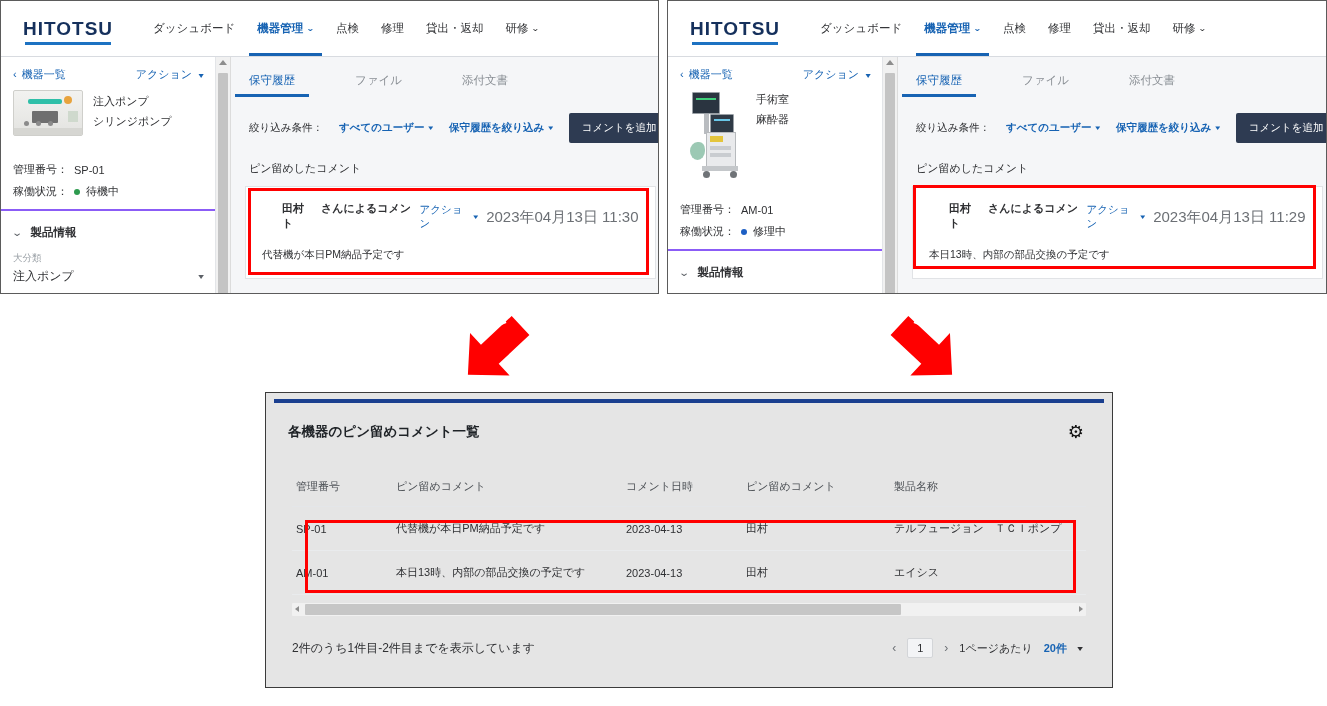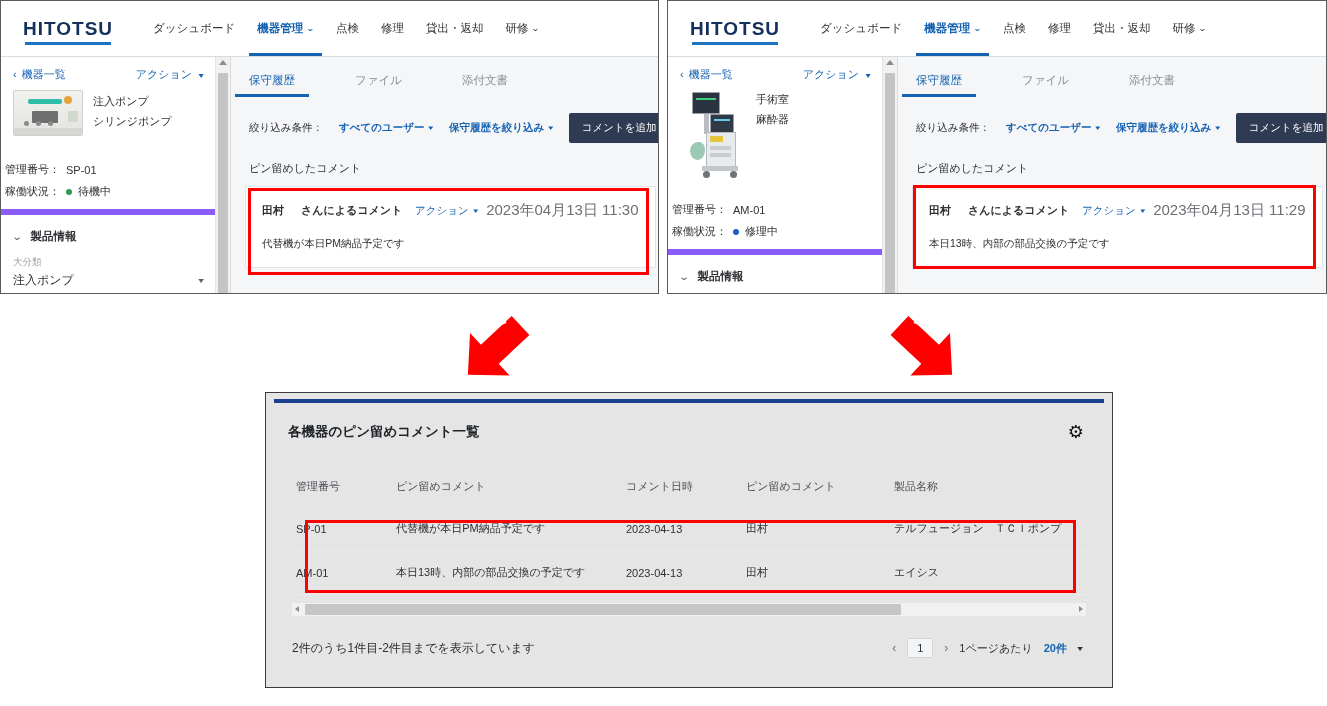--- a/index.html
+++ b/index.html
@@ -129,21 +129,21 @@
   .thumb-anes .col{position:absolute;left:16px;top:4px;width:5px;height:40px;background:#b9bcc0;}
   .thumb-anes .body{position:absolute;left:18px;top:42px;width:28px;height:34px;background:#e9eaec;border:1px solid #b7babd;}
   .thumb-anes .body .y{position:absolute;left:3px;top:3px;width:13px;height:6px;background:#e4c53c;}
   .thumb-anes .body .g1{position:absolute;left:3px;top:13px;width:21px;height:4px;background:#c9ccd0;}
   .thumb-anes .body .g2{position:absolute;left:3px;top:20px;width:21px;height:4px;background:#c9ccd0;}
   .thumb-anes .bag{position:absolute;left:2px;top:52px;width:15px;height:18px;background:#9cc9b4;border-radius:50% 40% 50% 50%;}
   .thumb-anes .base{position:absolute;left:14px;top:76px;width:36px;height:5px;background:#c4c7ca;}
   .thumb-anes .w1,.thumb-anes .w2{position:absolute;top:81px;width:7px;height:7px;background:#6f7377;border-radius:50%;}
   .thumb-anes .w1{left:15px;}.thumb-anes .w2{left:42px;}
 
-  .meta{padding:12px 12px 10px 4px;border-bottom:6px solid #8b5cf6;}
+  .meta{padding:12px 12px 10px 12px;border-bottom:2px solid #8b5cf6;}
   .meta div{font-size:11px;color:#2f3033;margin-bottom:7px;display:flex;align-items:center;gap:6px;}
   .meta div:last-child{margin-bottom:0;}
   .dot{width:6px;height:6px;border-radius:50%;display:inline-block;}
 
   .sect{padding:14px 12px 8px 12px;display:flex;align-items:center;gap:9px;}
   .sect .chev{font-size:10px;color:#5c6066;transform:scaleX(1.4);}
   .sect .t{font-size:11.5px;font-weight:bold;color:#2f3033;}
 
   .field{padding:4px 12px 0 12px;}
   .field .lbl{font-size:9.5px;color:#9aa0a6;margin-bottom:3px;}
@@ -169,21 +169,21 @@
     background:#2e3b52;color:#ffffff;font-size:10.5px;
     padding:8px 13px;border-radius:2px;white-space:nowrap;
   }
 
   .pinlabel{font-size:11px;color:#2f3033;padding:18px 0 0 18px;}
 
   .cmtcard{
     background:#ffffff;border:1px solid #e1e3e6;margin:10px 14px 0 14px;
     padding:14px 16px 16px 16px;box-sizing:border-box;
   }
-  .cmt-head{display:flex;justify-content:space-between;align-items:center;}
+  .cmt-head{display:flex;justify-content:space-between;align-items:flex-end;margin-left:20px;}
   .cmt-author{font-size:11px;color:#2f3033;font-weight:bold;}
   .cmt-author .who{margin-right:14px;}
   .cmt-right{display:flex;align-items:center;gap:9px;}
   .cmt-right .a{font-size:10.5px;color:#1763b3;display:flex;align-items:center;gap:5px;}
   .cmt-right .a .c{font-size:7px;transform:scaleX(1.4);}
   .cmt-right .d{font-size:15px;color:#6c7075;white-space:nowrap;}
   .cmt-body{font-size:10.5px;color:#2f3033;margin-top:17px;}
 
   
   .redbox{position:absolute;border:3px solid #ff0000;box-sizing:border-box;pointer-events:none;}

